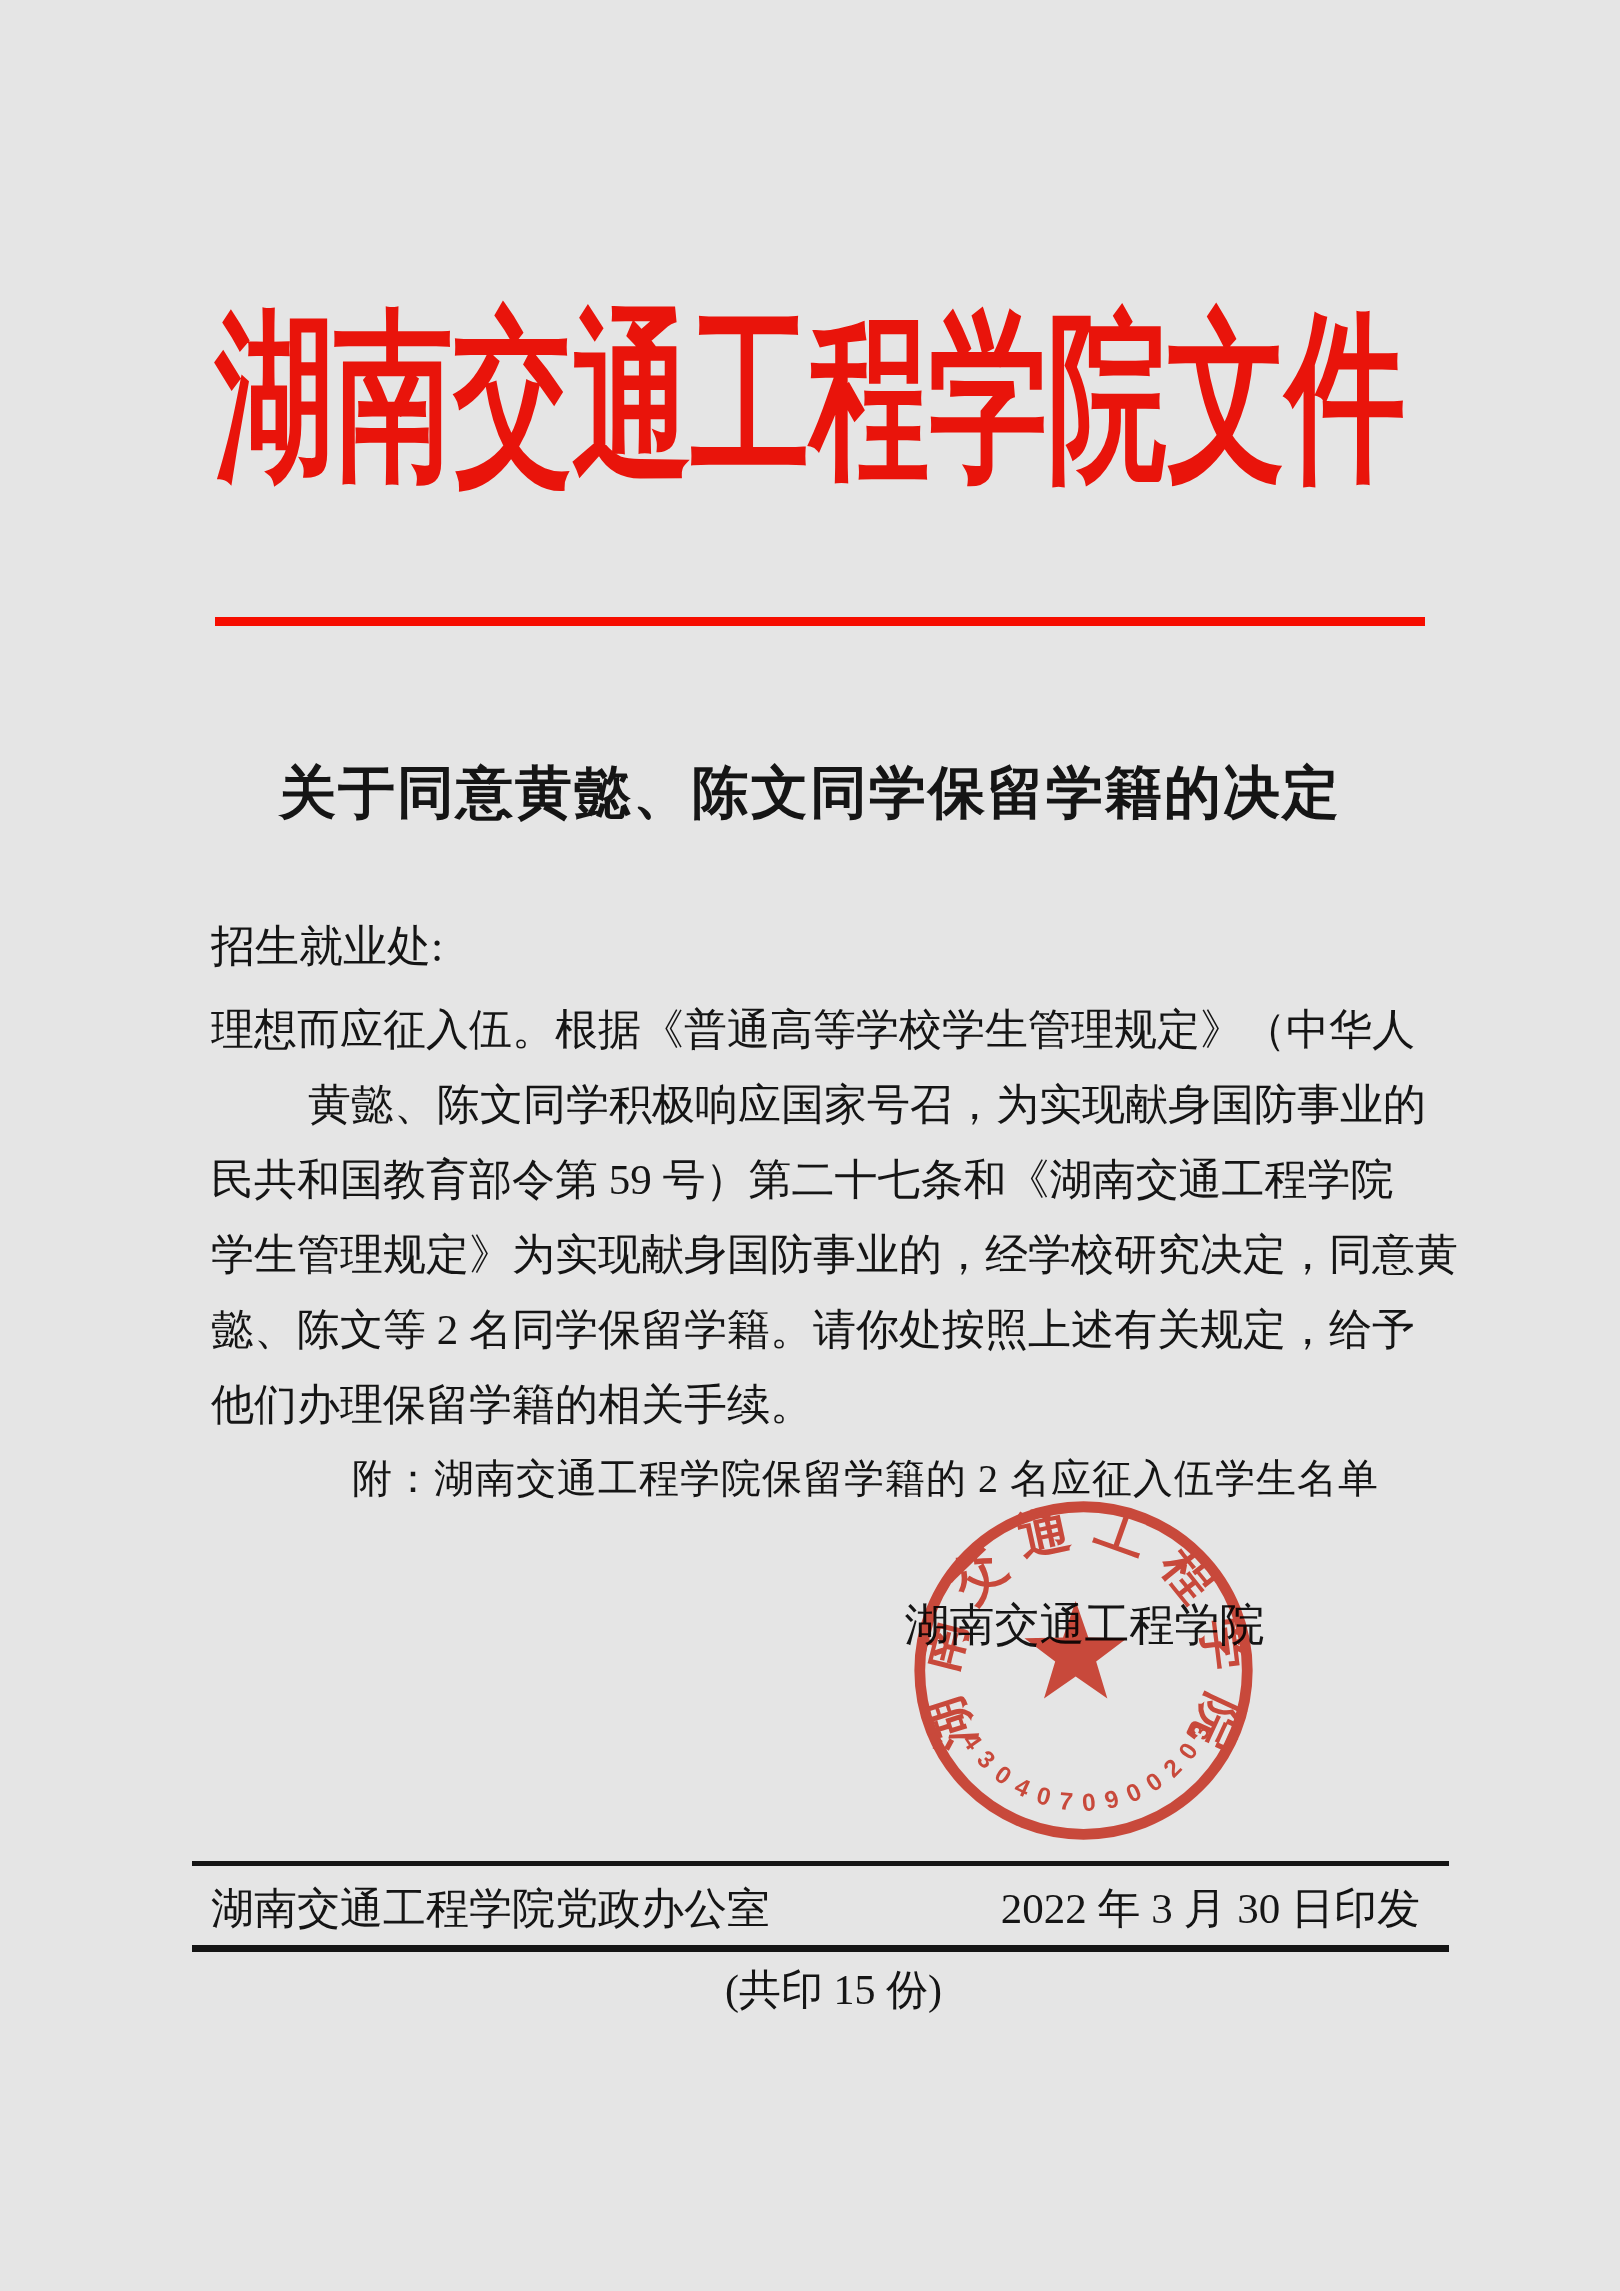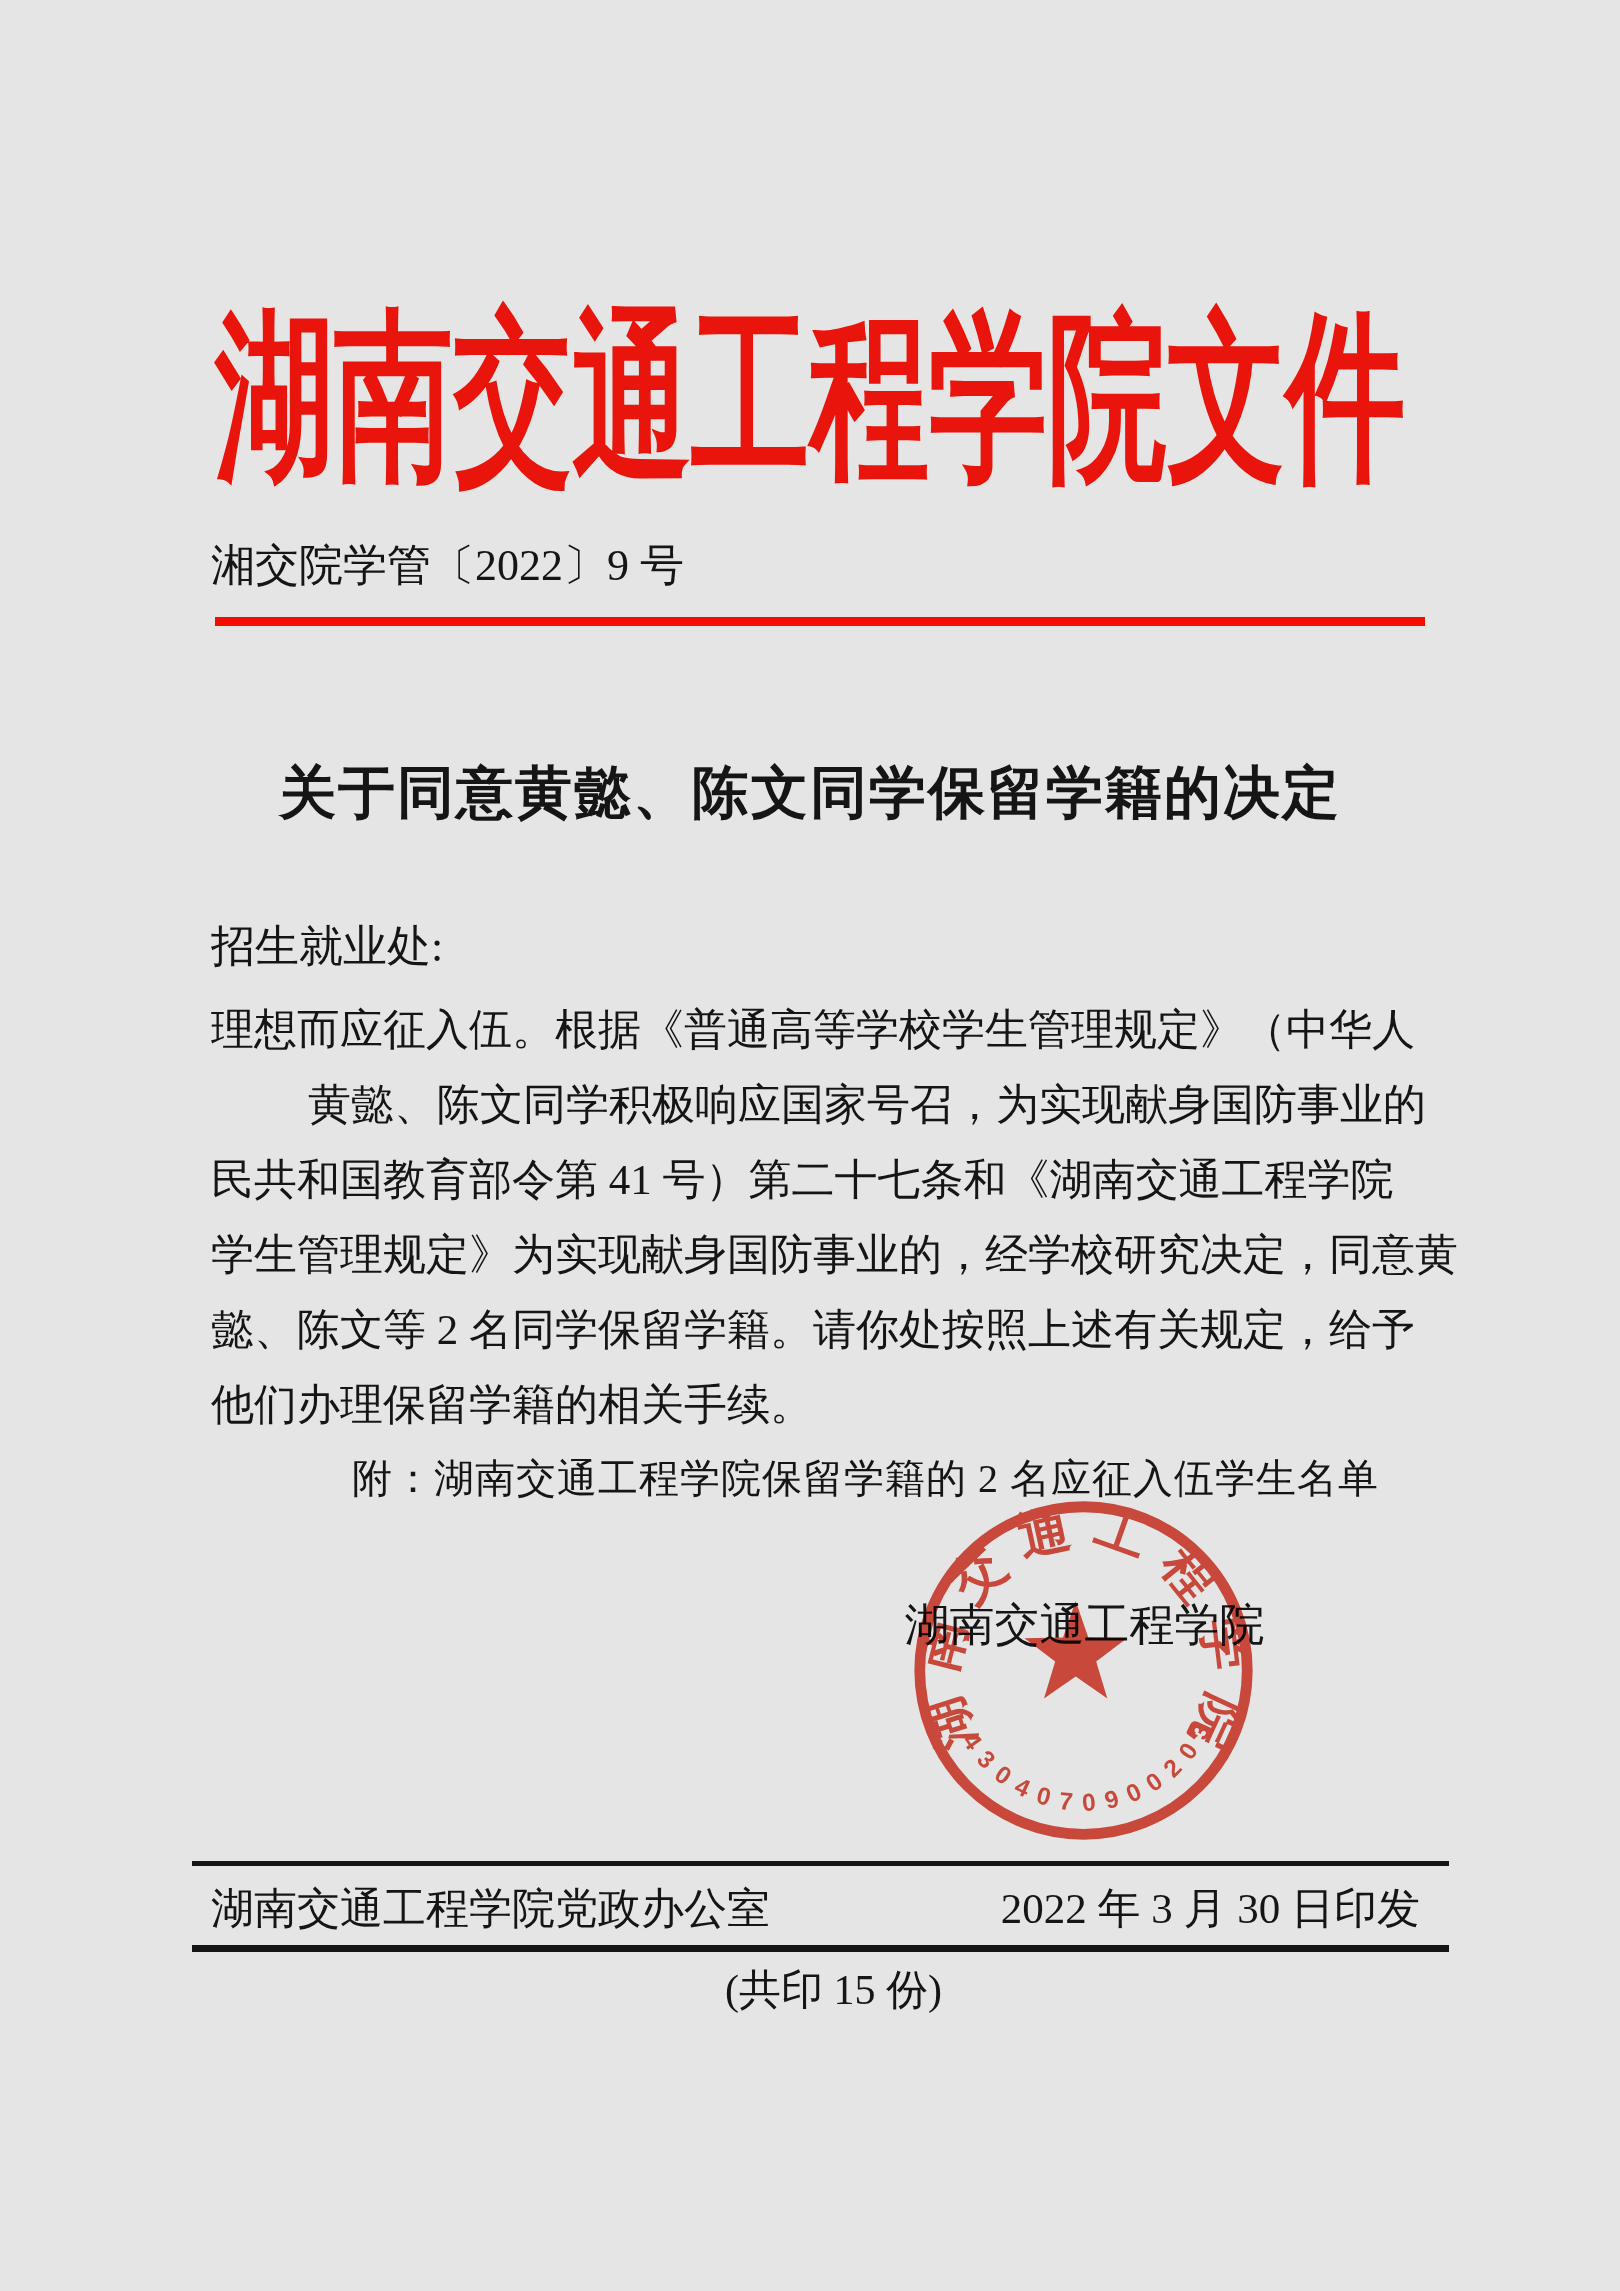--- a/index.html
+++ b/index.html
@@ -128,33 +128,32 @@
   }
 </style>
 </head>
 <body>
 
 <div class="page">
 
   <div class="masthead">湖南交通工程学院文件</div>
 
   <div class="info-row">
-    <span>湘交院学管〔2022〕9 号</span>
   </div>
 
   <div class="red-rule"></div>
 
   <div class="doc-title">关于同意黄懿、陈文同学保留学籍的决定</div>
 
   <div class="salutation">招生就业处:</div>
 
   <div class="body-block">
     <div class="body-line">理想而应征入伍。根据《普通高等学校学生管理规定》（中华人</div>
     <div class="body-line indent">黄懿、陈文同学积极响应国家号召，为实现献身国防事业的</div>
-    <div class="body-line">民共和国教育部令第 41 号）第二十七条和《湖南交通工程学院</div>
+    <div class="body-line">民共和国教育部令第 59 号）第二十七条和《湖南交通工程学院</div>
     <div class="body-line">学生管理规定》为实现献身国防事业的，经学校研究决定，同意黄</div>
     <div class="body-line">懿、陈文等 2 名同学保留学籍。请你处按照上述有关规定，给予</div>
     <div class="body-line">他们办理保留学籍的相关手续。</div>
   </div>
 
   <div class="attachment">附：湖南交通工程学院保留学籍的 2 名应征入伍学生名单</div>
 
   <div class="sig-org">湖南交通工程学院</div>
 
 

